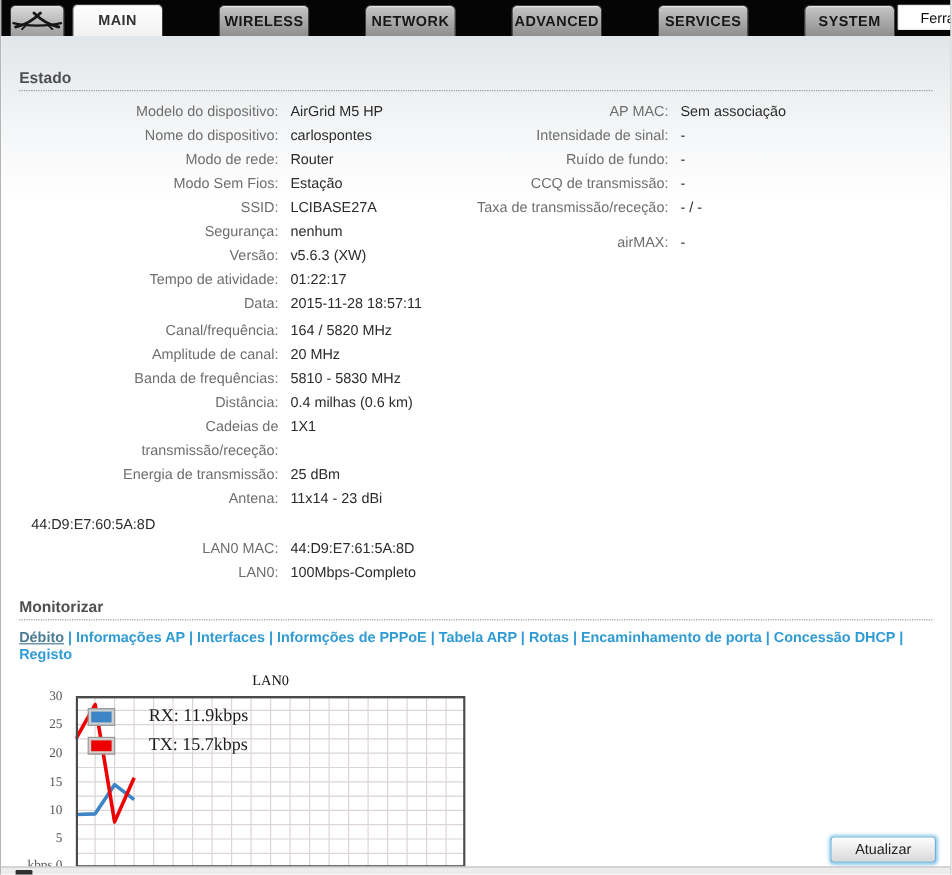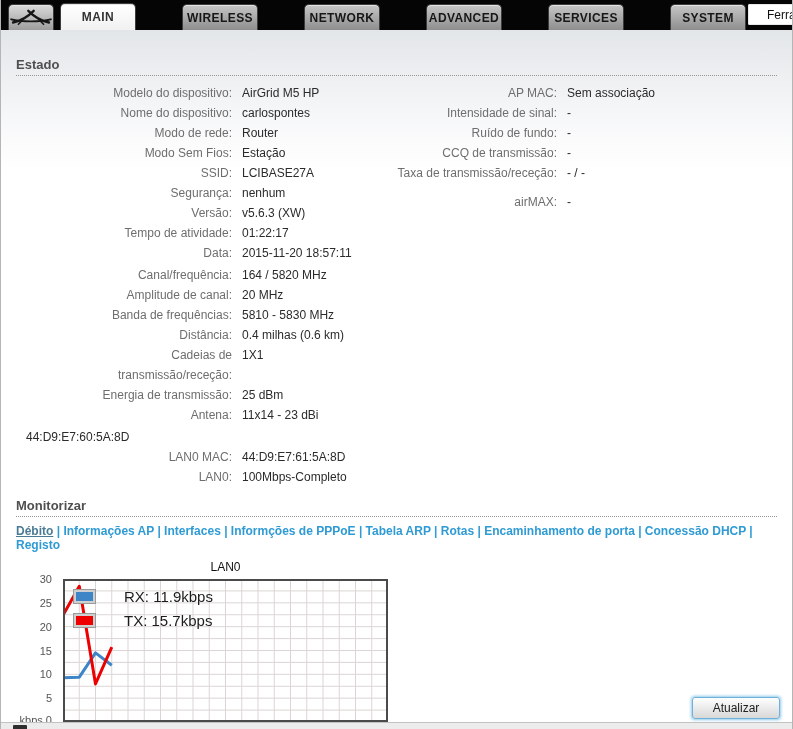--- a/index.html
+++ b/index.html
@@ -50,21 +50,21 @@
   .srow .val { margin-left:10px; color:#2b2b2b; }
   .col.left .group + .group { margin-top:2px; }
   .col.right { position:absolute; top:0; left:325px; width:445px; }
   .col.right .group + .group { margin-top:9px; }
   
   .monitor-links { padding:7px 0 4px 0; font-weight:bold; }
   .mlink { color:#2f9bd4; text-decoration:none; cursor:pointer; }
   .mlink.active { color:#4b7b94; text-decoration:underline; }
   .msep { color:#2f9bd4; }
   
-  .chart-wrap { margin-top:4px; }
+  .chart-wrap { margin-top:4px;font-family:Liberation Serif, serif; }
   .chart-title { width:325px; margin-left:47px; text-align:center; color:#111; padding-bottom:5px; }
   .chart-box { position:relative; width:380px; height:150px; }
   .gutter { position:absolute; left:0; top:0; width:41px; height:150px; }
   .ytick { position:absolute; right:5px; width:60px; text-align:right; font-size:11px; color:#555; }
   .plot { position:absolute; left:47px; top:0; }
   .legend { position:absolute; left:58px; top:9px; }
   .legend-item { display:flex; align-items:center; margin-bottom:7px; }
   .legend-swatch { width:21px; height:13px; border:2px solid #cfcfcf; outline:1px solid #9a9a9a; margin-right:9px; }
   .legend-label { font-size:15px; color:#1c1c1c;margin-left:20px; }
   
@@ -148,21 +148,21 @@
             <div class="srow">
               <span class="lbl">Versão:</span>
               <span class="val">v5.6.3 (XW)</span>
             </div>
             <div class="srow">
               <span class="lbl">Tempo de atividade:</span>
               <span class="val">01:22:17</span>
             </div>
             <div class="srow">
               <span class="lbl">Data:</span>
-              <span class="val">2015-11-20 18:57:11</span>
+              <span class="val">2015-11-28 18:57:11</span>
             </div>
           </div>
           <div class="group">
             <div class="srow">
               <span class="lbl">Canal/frequência:</span>
               <span class="val">164 / 5820 MHz</span>
             </div>
             <div class="srow">
               <span class="lbl">Amplitude de canal:</span>
               <span class="val">20 MHz</span>

